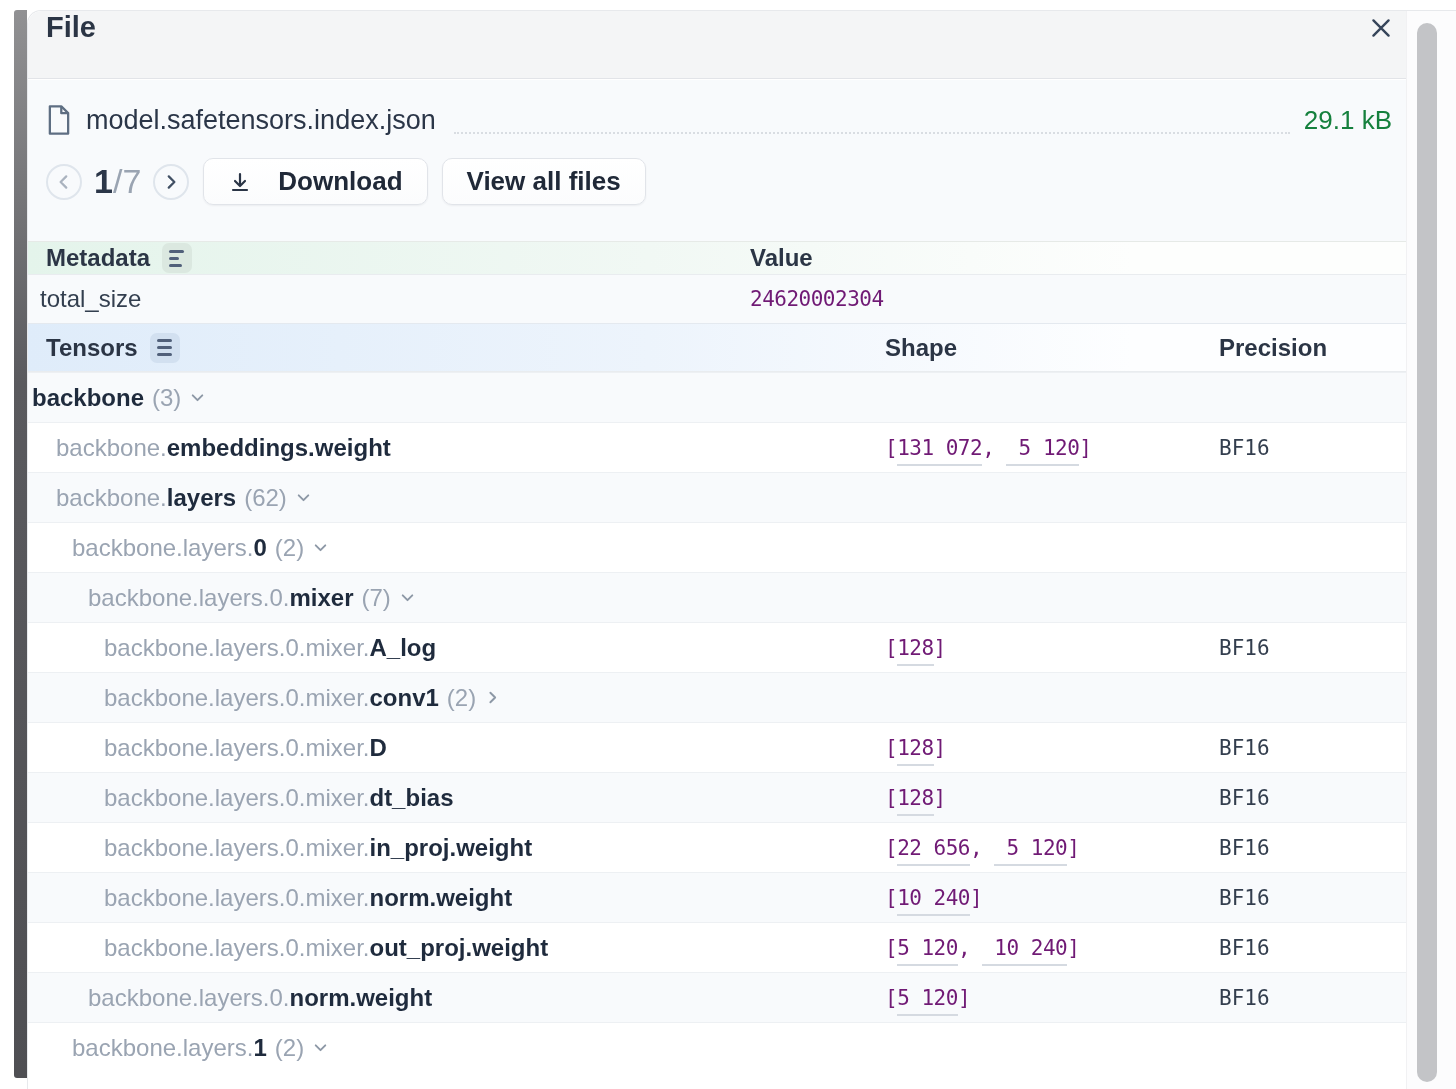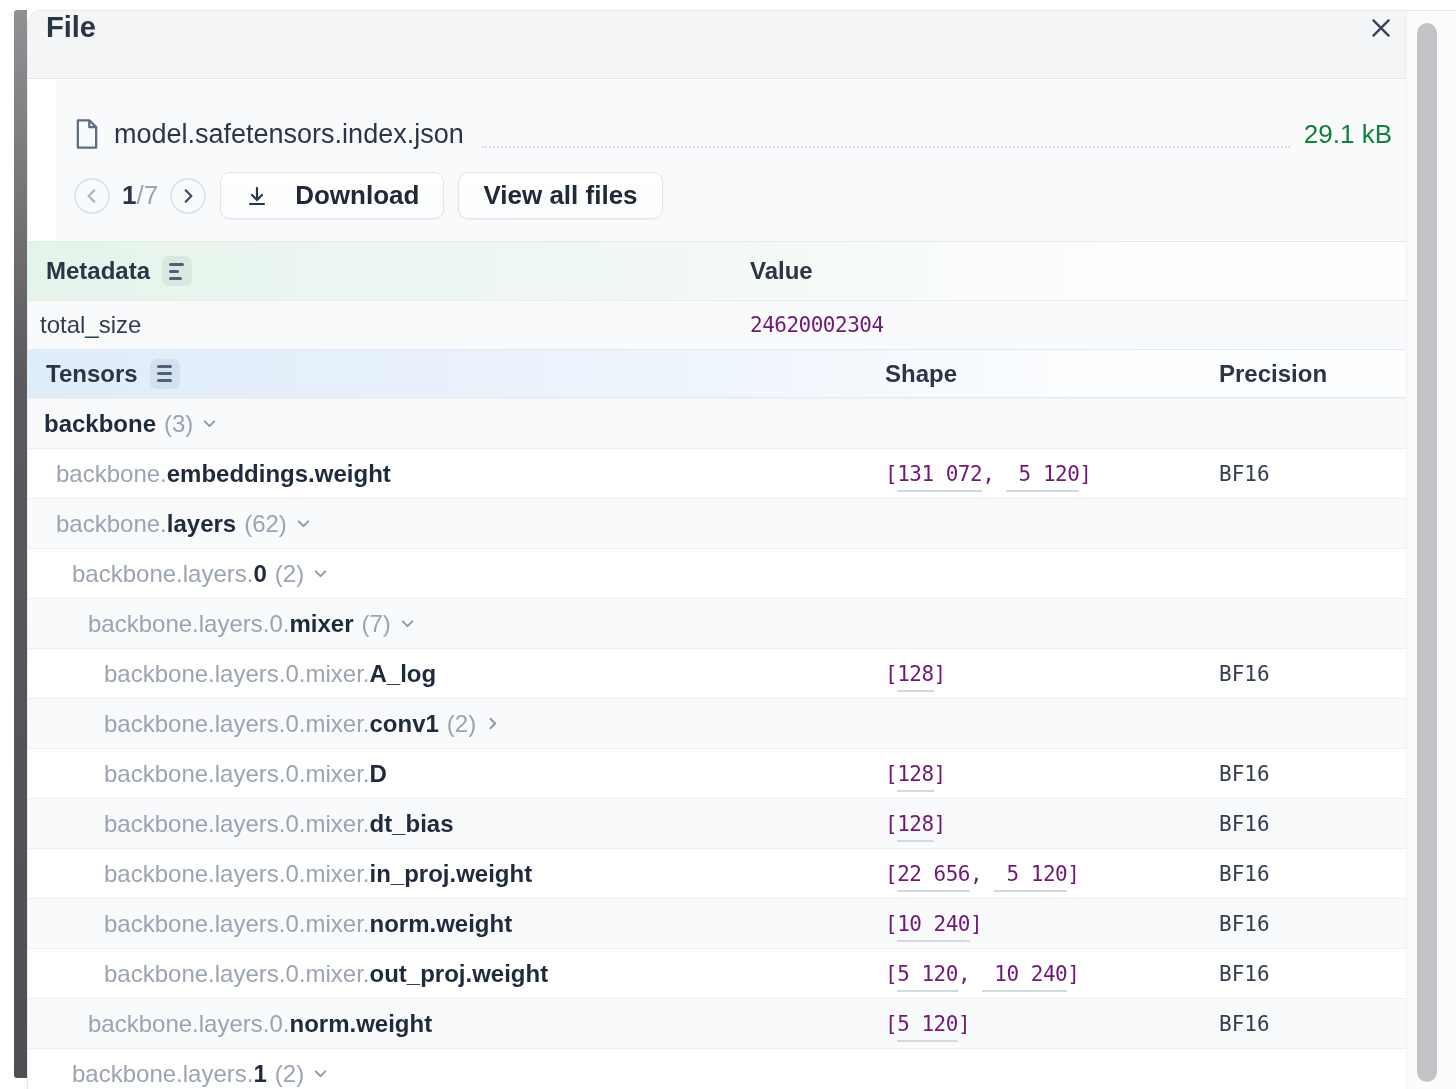--- a/index.html
+++ b/index.html
@@ -17,44 +17,44 @@
   
   .modal-header { height:68px; background:#f4f5f6; border-bottom:1px solid #e2e4e8;
     display:flex; align-items:flex-start; padding:0 58px 0 18px; border-top-left-radius:14px; }
   .modal-title { font-size:29px; font-weight:700; color:#2b3545; }
   .close-btn { margin-left:auto; width:34px; height:34px; display:flex; align-items:center;
     justify-content:center; cursor:pointer; background:none; border:none; color:#36455a; }
 
   
   .content { position:absolute; top:69px; left:0; width:1380px; }
 
-  .file-section { background:#f8fafc; padding:32px 16px 0 18px; height:161px;margin-left:28px; }
+  .file-section { background:#f8fafc; padding:18px 16px 0 18px; height:161px; }
   .file-row { display:flex; align-items:center; height:44px; }
   .doc-icon { color:#5e6e82; margin-right:14px; flex:none; display:flex; }
   .file-name { font-size:27px; font-weight:500; color:#2b3648; white-space:nowrap; }
   .leader { flex:1; border-bottom:2px dotted #d9dde2; margin:14px 14px 0 18px; height:14px; }
   .file-size { font-size:26px; color:#15803d; flex:none; }
 
   .toolbar { display:flex; align-items:center; margin-top:16px; height:47px; }
   .nav-circle { width:36px; height:36px; border-radius:50%; border:2px solid #dfe5ec;
     background:transparent; display:flex; align-items:center; justify-content:center; cursor:pointer; }
   .nav-prev { color:#aab3bf; }
   .nav-next { color:#415064; }
-  .page-info { font-size:26px; margin:0 12px; white-space:nowrap; }
+  .page-info { font-size:34px; margin:0 12px; white-space:nowrap; }
   .page-current { color:#2b3648; font-weight:600; }
   .page-total { color:#9aa4b2; }
   .btn { height:47px; display:flex; align-items:center; gap:26px; margin-left:14px;
     padding:0 24px; background:linear-gradient(#ffffff,#fbfcfd); border:1px solid #e1e4e9;
     border-radius:10px; box-shadow:0 1px 2px rgba(27,36,48,.06); cursor:pointer;
     font-size:26px; font-weight:600; color:#202938; font-family:inherit; }
   .btn .icon { display:flex; color:#2a3546; }
 
   
   .sec-header { display:grid; align-items:center; font-weight:700; color:#2b3545; font-size:24px; }
-  .meta-header { grid-template-columns:722px 1fr; height:60px;
+  .meta-header { grid-template-columns:722px 1fr; height:34px;
     background:linear-gradient(90deg,#e4f4eb 0%, #f1f8f4 45%, #fdfefd 80%);
     border-top:1px solid #e6eae7; border-bottom:1px solid #e9ecef; }
   .tensor-header { grid-template-columns:857px 334px 1fr; height:49px;
     background:linear-gradient(90deg,#dfecfa 0%, #edf4fc 45%, #fdfeff 80%);
     border-top:1px solid #e4e9ef; border-bottom:1px solid #e9ecef; }
   .sec-title-cell { display:flex; align-items:center; gap:12px; padding-left:18px; }
   .chip { width:30px; height:30px; border-radius:7px; display:flex; flex-direction:column;
     justify-content:center; align-items:flex-start; gap:4px; padding-left:7px; border:none; cursor:pointer; }
   .chip-meta { background:#dbe8e0; }
   .chip-tensors { background:#d2e0f0; }
@@ -178,21 +178,21 @@
             <b style="width:15px"></b><b style="width:15px"></b><b style="width:15px"></b>
           </span>
         </button>
       </div>
       <div>Shape</div>
       <div>Precision</div>
     </div>
 
     <div id="tensor-rows">
   <div class="t-row alt">
-    <div class="t-name" style="padding-left: 16px;">
+    <div class="t-name" style="padding-left: 4px;">
       <span class="t-prefix"></span>
             <span class="t-leaf-name">backbone</span>
             <span class="t-count">(3)</span>
             <span class="t-chev">
               <svg width="17" height="17" viewBox="0 0 16 16" fill="none" stroke="currentColor" stroke-width="1.8" stroke-linecap="round" stroke-linejoin="round">
                 <path d="M3.5 6 L8 10.5 L12.5 6"></path>
               </svg>
             </span>
     </div>
     <div class="t-shape mono"></div>

